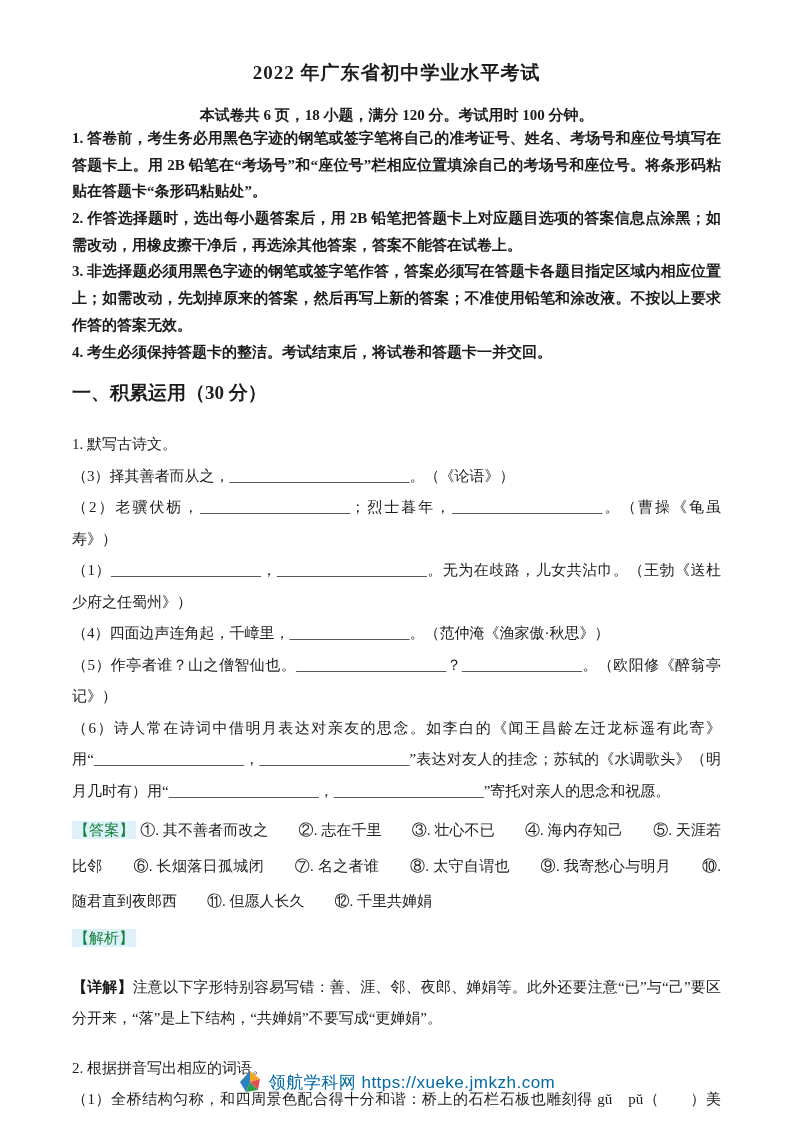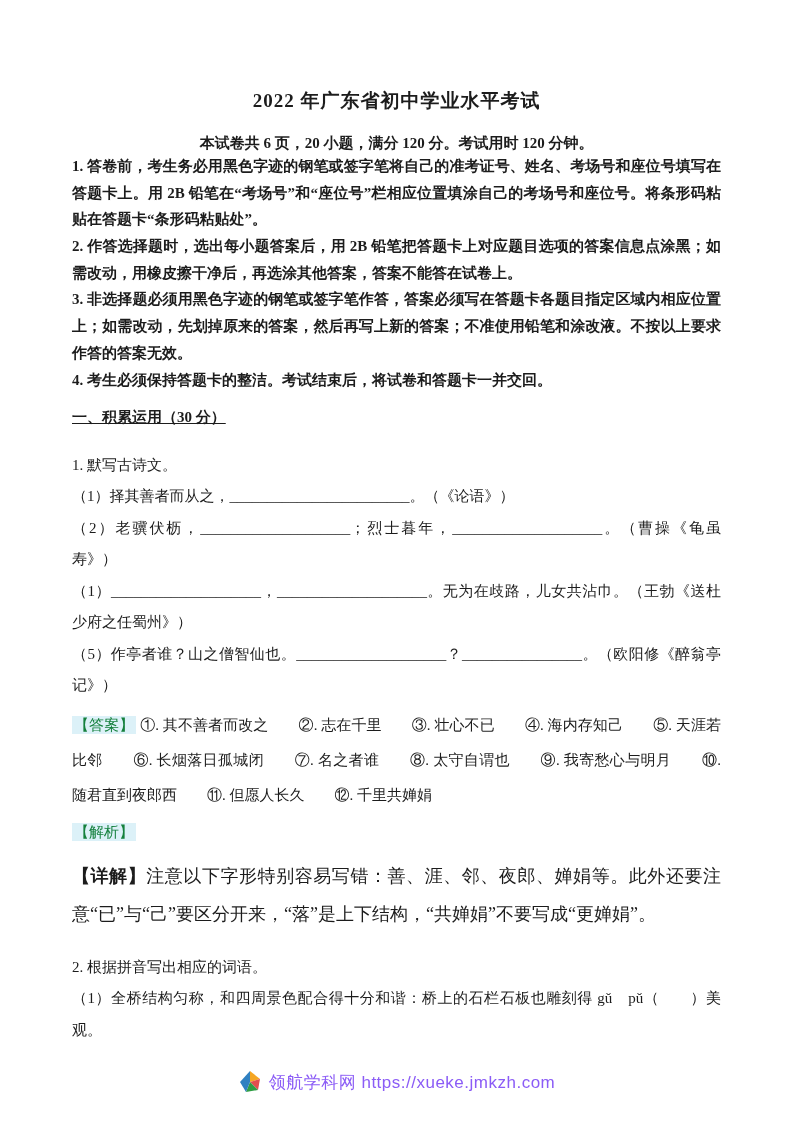--- a/index.html
+++ b/index.html
@@ -7,21 +7,21 @@
   body {
     font-family: "Liberation Serif", "DejaVu Serif", serif;
     color: #1c1c1c;
   }
   .page {
     position: relative;
     width: 793px;
     height: 1122px;
     margin: 0 auto;
     background: #ffffff;
-    padding: 88px 72px 0 72px;
+    padding: 60px 72px 0 72px;
     overflow: hidden;
     border-radius: 9px;
   }
   .title {
     text-align: center;
     font-size: 19px;
     font-weight: bold;
     letter-spacing: 1px;
   }
   .subject {
@@ -43,25 +43,24 @@
     margin-top: 12px;
     line-height: 1.8;
   }
   p.notice {
     font-size: 15px;
     font-weight: bold;
     line-height: 1.78;
     text-align: justify;
   }
   .section-head {
-    font-size: 15px;
+    font-size: 19px;
     font-weight: bold;
     margin-top: 10px;
     line-height: 1.9;
-    text-decoration: underline;
   }
   p.q {
     font-size: 15px;
     line-height: 2.1;
     text-align: justify;
   }
   p.stem {
     font-size: 15px;
     line-height: 2.1;
     margin-top: 18px;
@@ -76,68 +75,70 @@
     color: #15803d;
     background: #dcf1f8;
     padding: 1px 2px;
   }
   .analysis-line {
     font-size: 15px;
     line-height: 2.3;
     margin-top: 2px;
   }
   .detail-block {
-    font-size: 18px;
+    font-size: 15px;
     line-height: 2.1;
     text-align: justify;
-    margin-top: 8px;
+    margin-top: 16px;
   }
   .detail-block .lbl { font-weight: bold; }
   .footer {
     position: absolute;
     left: 0;
     right: 0;
     bottom: 28px;
     display: flex;
     align-items: center;
     justify-content: center;
     gap: 7px;
   }
   .footer-text {
     font-family: "Liberation Sans", "DejaVu Sans", sans-serif;
     font-size: 17px;
-    color: #8b5cf6;
+    color: #0369a1;
     letter-spacing: 0.5px;
   }
   .logo-svg { display: block; }
 </style>
 </head>
 <body>
 
 <div class="page">
 
   <div class="title">2022 年广东省初中学业水平考试</div>
 
 
-  <div class="exam-info">本试卷共 6 页，20 小题，满分 120 分。考试用时 120 分钟。</div>
+  <div class="exam-info">本试卷共 6 页，18 小题，满分 120 分。考试用时 100 分钟。</div>
 
 
   <p class="notice">1. 答卷前，考生务必用黑色字迹的钢笔或签字笔将自己的准考证号、姓名、考场号和座位号填写在答题卡上。用 2B 铅笔在“考场号”和“座位号”栏相应位置填涂自己的考场号和座位号。将条形码粘贴在答题卡“条形码粘贴处”。</p>
   <p class="notice">2. 作答选择题时，选出每小题答案后，用 2B 铅笔把答题卡上对应题目选项的答案信息点涂黑；如需改动，用橡皮擦干净后，再选涂其他答案，答案不能答在试卷上。</p>
   <p class="notice">3. 非选择题必须用黑色字迹的钢笔或签字笔作答，答案必须写在答题卡各题目指定区域内相应位置上；如需改动，先划掉原来的答案，然后再写上新的答案；不准使用铅笔和涂改液。不按以上要求作答的答案无效。</p>
   <p class="notice">4. 考生必须保持答题卡的整洁。考试结束后，将试卷和答题卡一并交回。</p>
 
   <div class="section-head">一、积累运用（30 分）</div>
 
   <p class="stem">1. 默写古诗文。</p>
 
-  <p class="q">（1）择其善者而从之，________________________。（《论语》）</p>
+  <p class="q">（3）择其善者而从之，________________________。（《论语》）</p>
   <p class="q">（2）老骥伏枥，____________________；烈士暮年，____________________。（曹操《龟虽寿》）</p>
   <p class="q">（1）____________________，____________________。无为在歧路，儿女共沾巾。（王勃《送杜少府之任蜀州》）</p>
+  <p class="q">（4）四面边声连角起，千嶂里，________________。（范仲淹《渔家傲·秋思》）</p>
   <p class="q">（5）作亭者谁？山之僧智仙也。____________________？________________。（欧阳修《醉翁亭记》）</p>
+  <p class="q">（6）诗人常在诗词中借明月表达对亲友的思念。如李白的《闻王昌龄左迁龙标遥有此寄》用“____________________，____________________”表达对友人的挂念；苏轼的《水调歌头》（明月几时有）用“____________________，____________________”寄托对亲人的思念和祝愿。</p>
 
   <p class="answer-block"><span class="hl">【答案】</span><span> ①. 其不善者而改之　　②. 志在千里　　③. 壮心不已　　④. 海内存知己　　⑤. 天涯若比邻　　⑥. 长烟落日孤城闭　　⑦. 名之者谁　　⑧. 太守自谓也　　⑨. 我寄愁心与明月　　⑩. 随君直到夜郎西　　⑪. 但愿人长久　　⑫. 千里共婵娟</span></p>
 
   <p class="analysis-line"><span class="hl">【解析】</span></p>
 
   <p class="detail-block"><span class="lbl">【详解】</span><span>注意以下字形特别容易写错：善、涯、邻、夜郎、婵娟等。此外还要注意“已”与“己”要区分开来，“落”是上下结构，“共婵娟”不要写成“更婵娟”。</span></p>
 
   <p class="stem">2. 根据拼音写出相应的词语。</p>
 
   <p class="q">（1）全桥结构匀称，和四周景色配合得十分和谐：桥上的石栏石板也雕刻得 gǔ　pǔ（　　）美观。</p>

